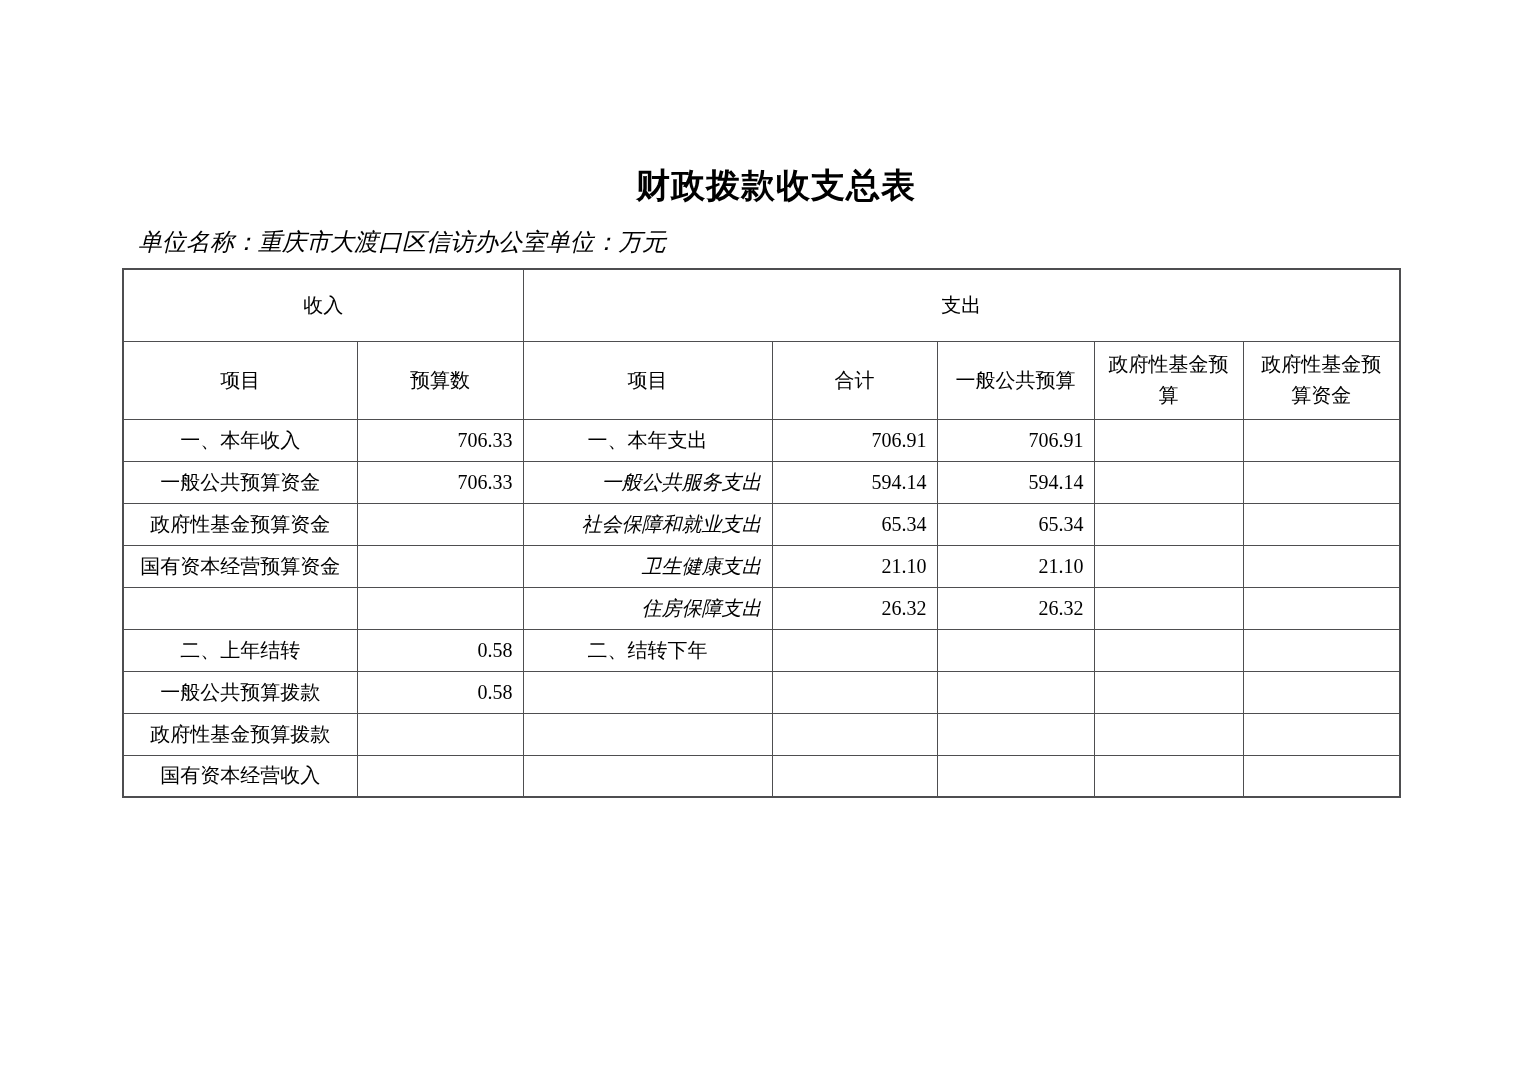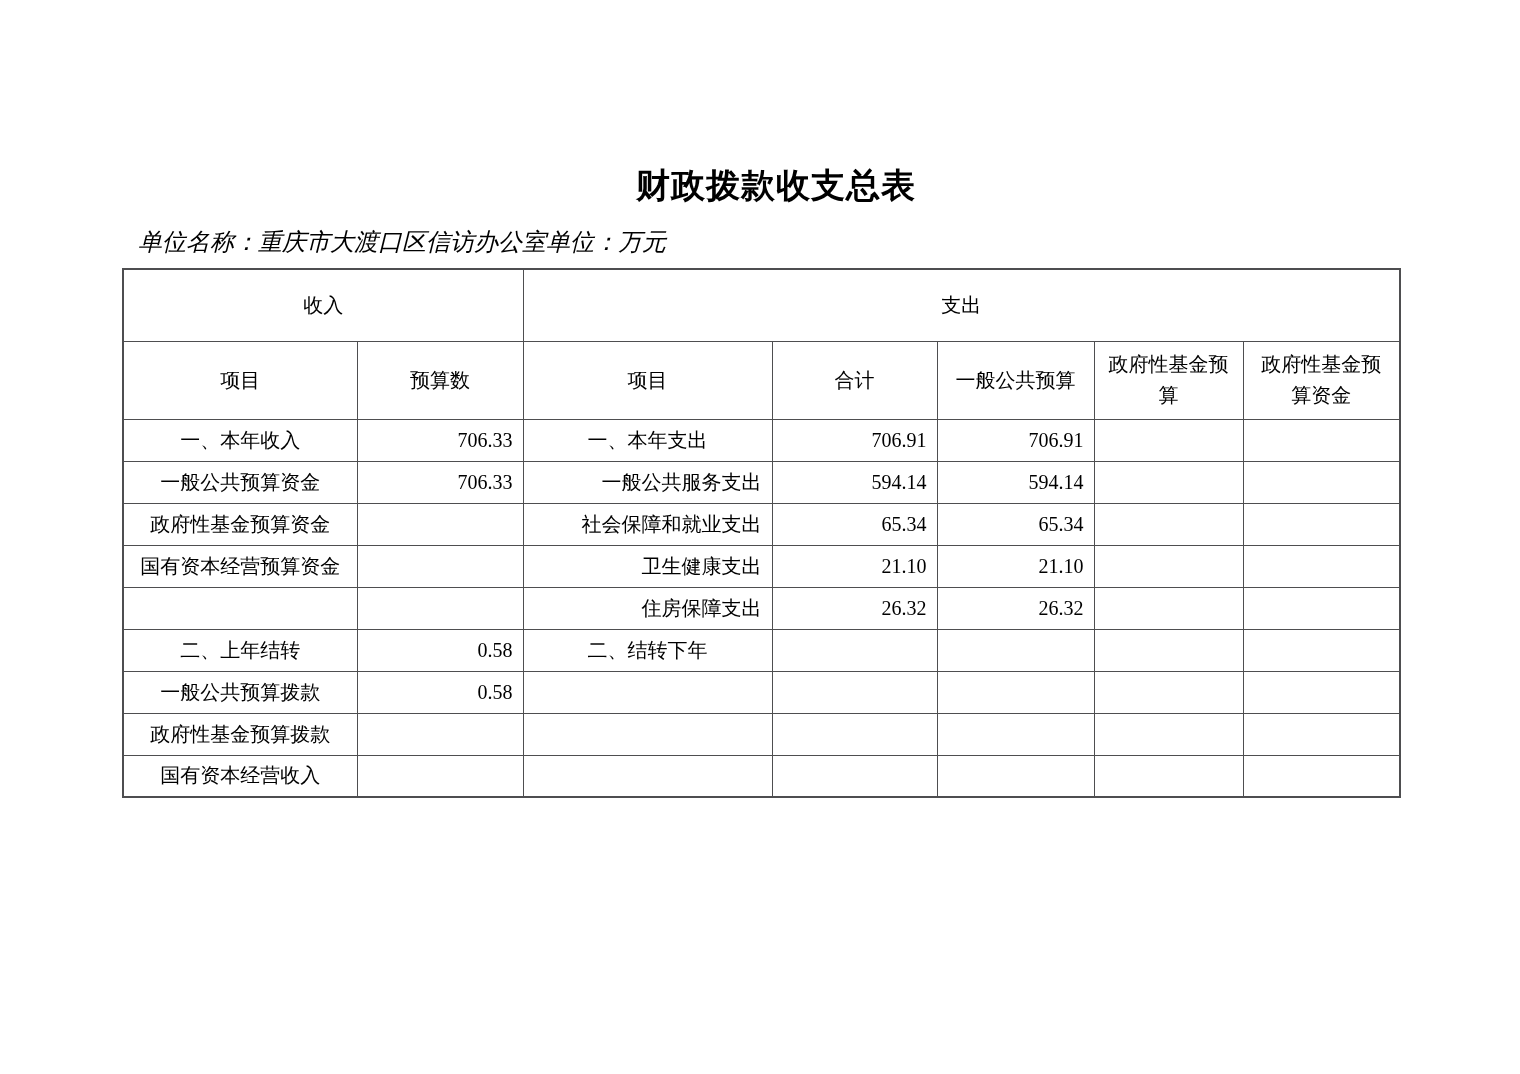--- a/index.html
+++ b/index.html
@@ -45,21 +45,21 @@
     vertical-align:middle;
     font-weight:normal;
     overflow:hidden;
     line-height:1.55;
   }
   tr.group-row{height:72px;padding-left:29px;}
   tr.col-row{height:78px;}
   tr.data-row{height:42px;padding-left:41px;}
   .ac{text-align:center;}
   .al{text-align:center;}
-  .ar{text-align:right;}
+  .ar{text-align:right;font-style:italic;}
   td.num{text-align:right;padding-right:12px;font-variant-numeric:tabular-nums;}
 </style>
 </head>
 <body>
 
 <div class="page">
 
   <h1 class="doc-title">财政拨款收支总表</h1>
 
   <div class="meta-row">

